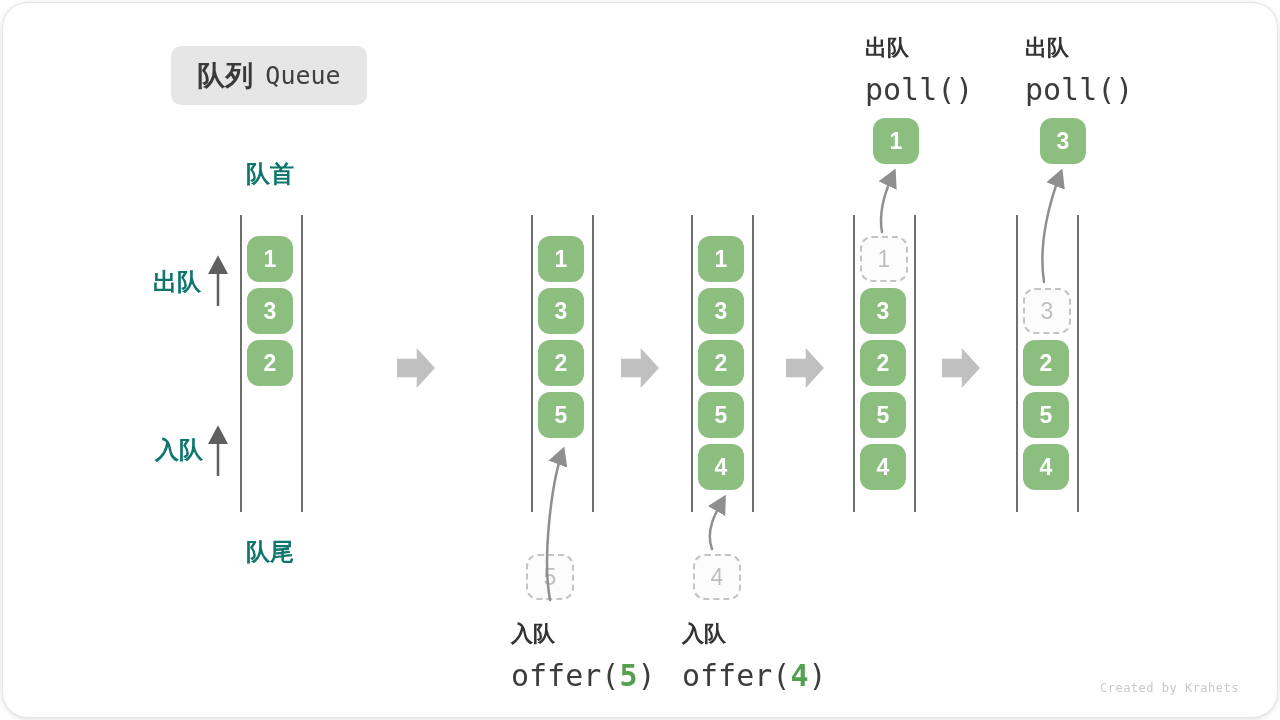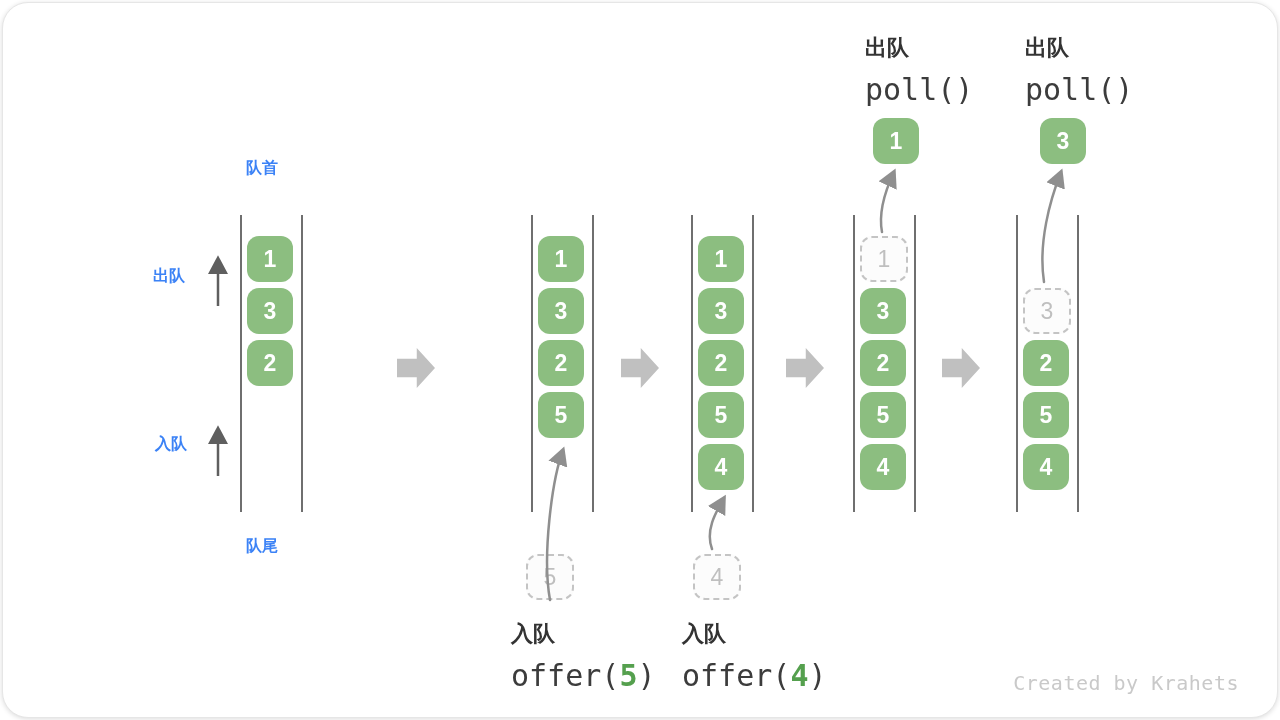--- a/index.html
+++ b/index.html
@@ -10,21 +10,21 @@
           box-shadow:0 1px 5px rgba(0,0,0,.14); }
 
   
   .badge { position:absolute; left:168px; top:43px; width:196px; height:59px;
            background:#e6e6e6; border-radius:10px; display:flex; align-items:center;
            justify-content:center; gap:12px; }
   .badge .zh { font-size:28px; font-weight:700; color:#3a3a3a; }
   .badge .en { font-family:"DejaVu Sans Mono", monospace; font-size:25px; color:#3f3f3f; }
 
   
-  .cnlabel { position:absolute; font-size:16px; font-weight:700; color:#3b82f6; }
+  .cnlabel { position:absolute; font-size:24px; font-weight:700; color:#0f766e; }
   .oplabel { position:absolute; }
   .oplabel .l1 { font-size:22px; font-weight:700; color:#333; display:block; }
   .oplabel .l2 { font-family:"DejaVu Sans Mono", monospace; font-size:30px;
                  color:#3c3c3c; display:block; margin-top:9px; }
   .oplabel .arg { color:#55a04e; font-weight:700; }
 
   
   .vline { position:absolute; top:212px; width:1.5px; height:297px; background:#6f6f6f; }
 
   
@@ -36,28 +36,32 @@
           font-weight:400; font-size:23px; display:flex; align-items:center;
           justify-content:center; }
 
   
   .barrow { position:absolute; top:345px; width:38px; height:40px; background:#c0c0c0;
             clip-path:polygon(0 27%, 52% 27%, 52% 0, 100% 50%, 52% 100%, 52% 73%, 0 73%); }
 
   .overlay { position:absolute; left:0; top:0; pointer-events:none; }
 
   .credit { position:absolute; right:38px; bottom:22px;
-            font-family:"DejaVu Sans Mono", monospace; font-size:20px;
+            font-family:"DejaVu Sans Mono", monospace; font-size:12px;
             color:#c9c9c9; letter-spacing:.5px; }
 </style>
 </head>
 <body>
 
 <div class="card">
 
+  <div class="badge">
+    <span class="zh">队列</span>
+    <span class="en">Queue</span>
+  </div>
 
   <div class="cnlabel" style="left:243px; top:155px;">队首</div>
   <div class="cnlabel" style="left:243px; top:533px;">队尾</div>
 
   <div class="cnlabel" style="left:150px; top:263px;">出队</div>
   <div class="cnlabel" style="left:152px; top:431px;">入队</div>
 
   <div class="vline" style="left:237px;"></div>
   <div class="vline" style="left:298px;"></div>
   <div class="qbox" style="left:244px; top:233px;">1</div>

